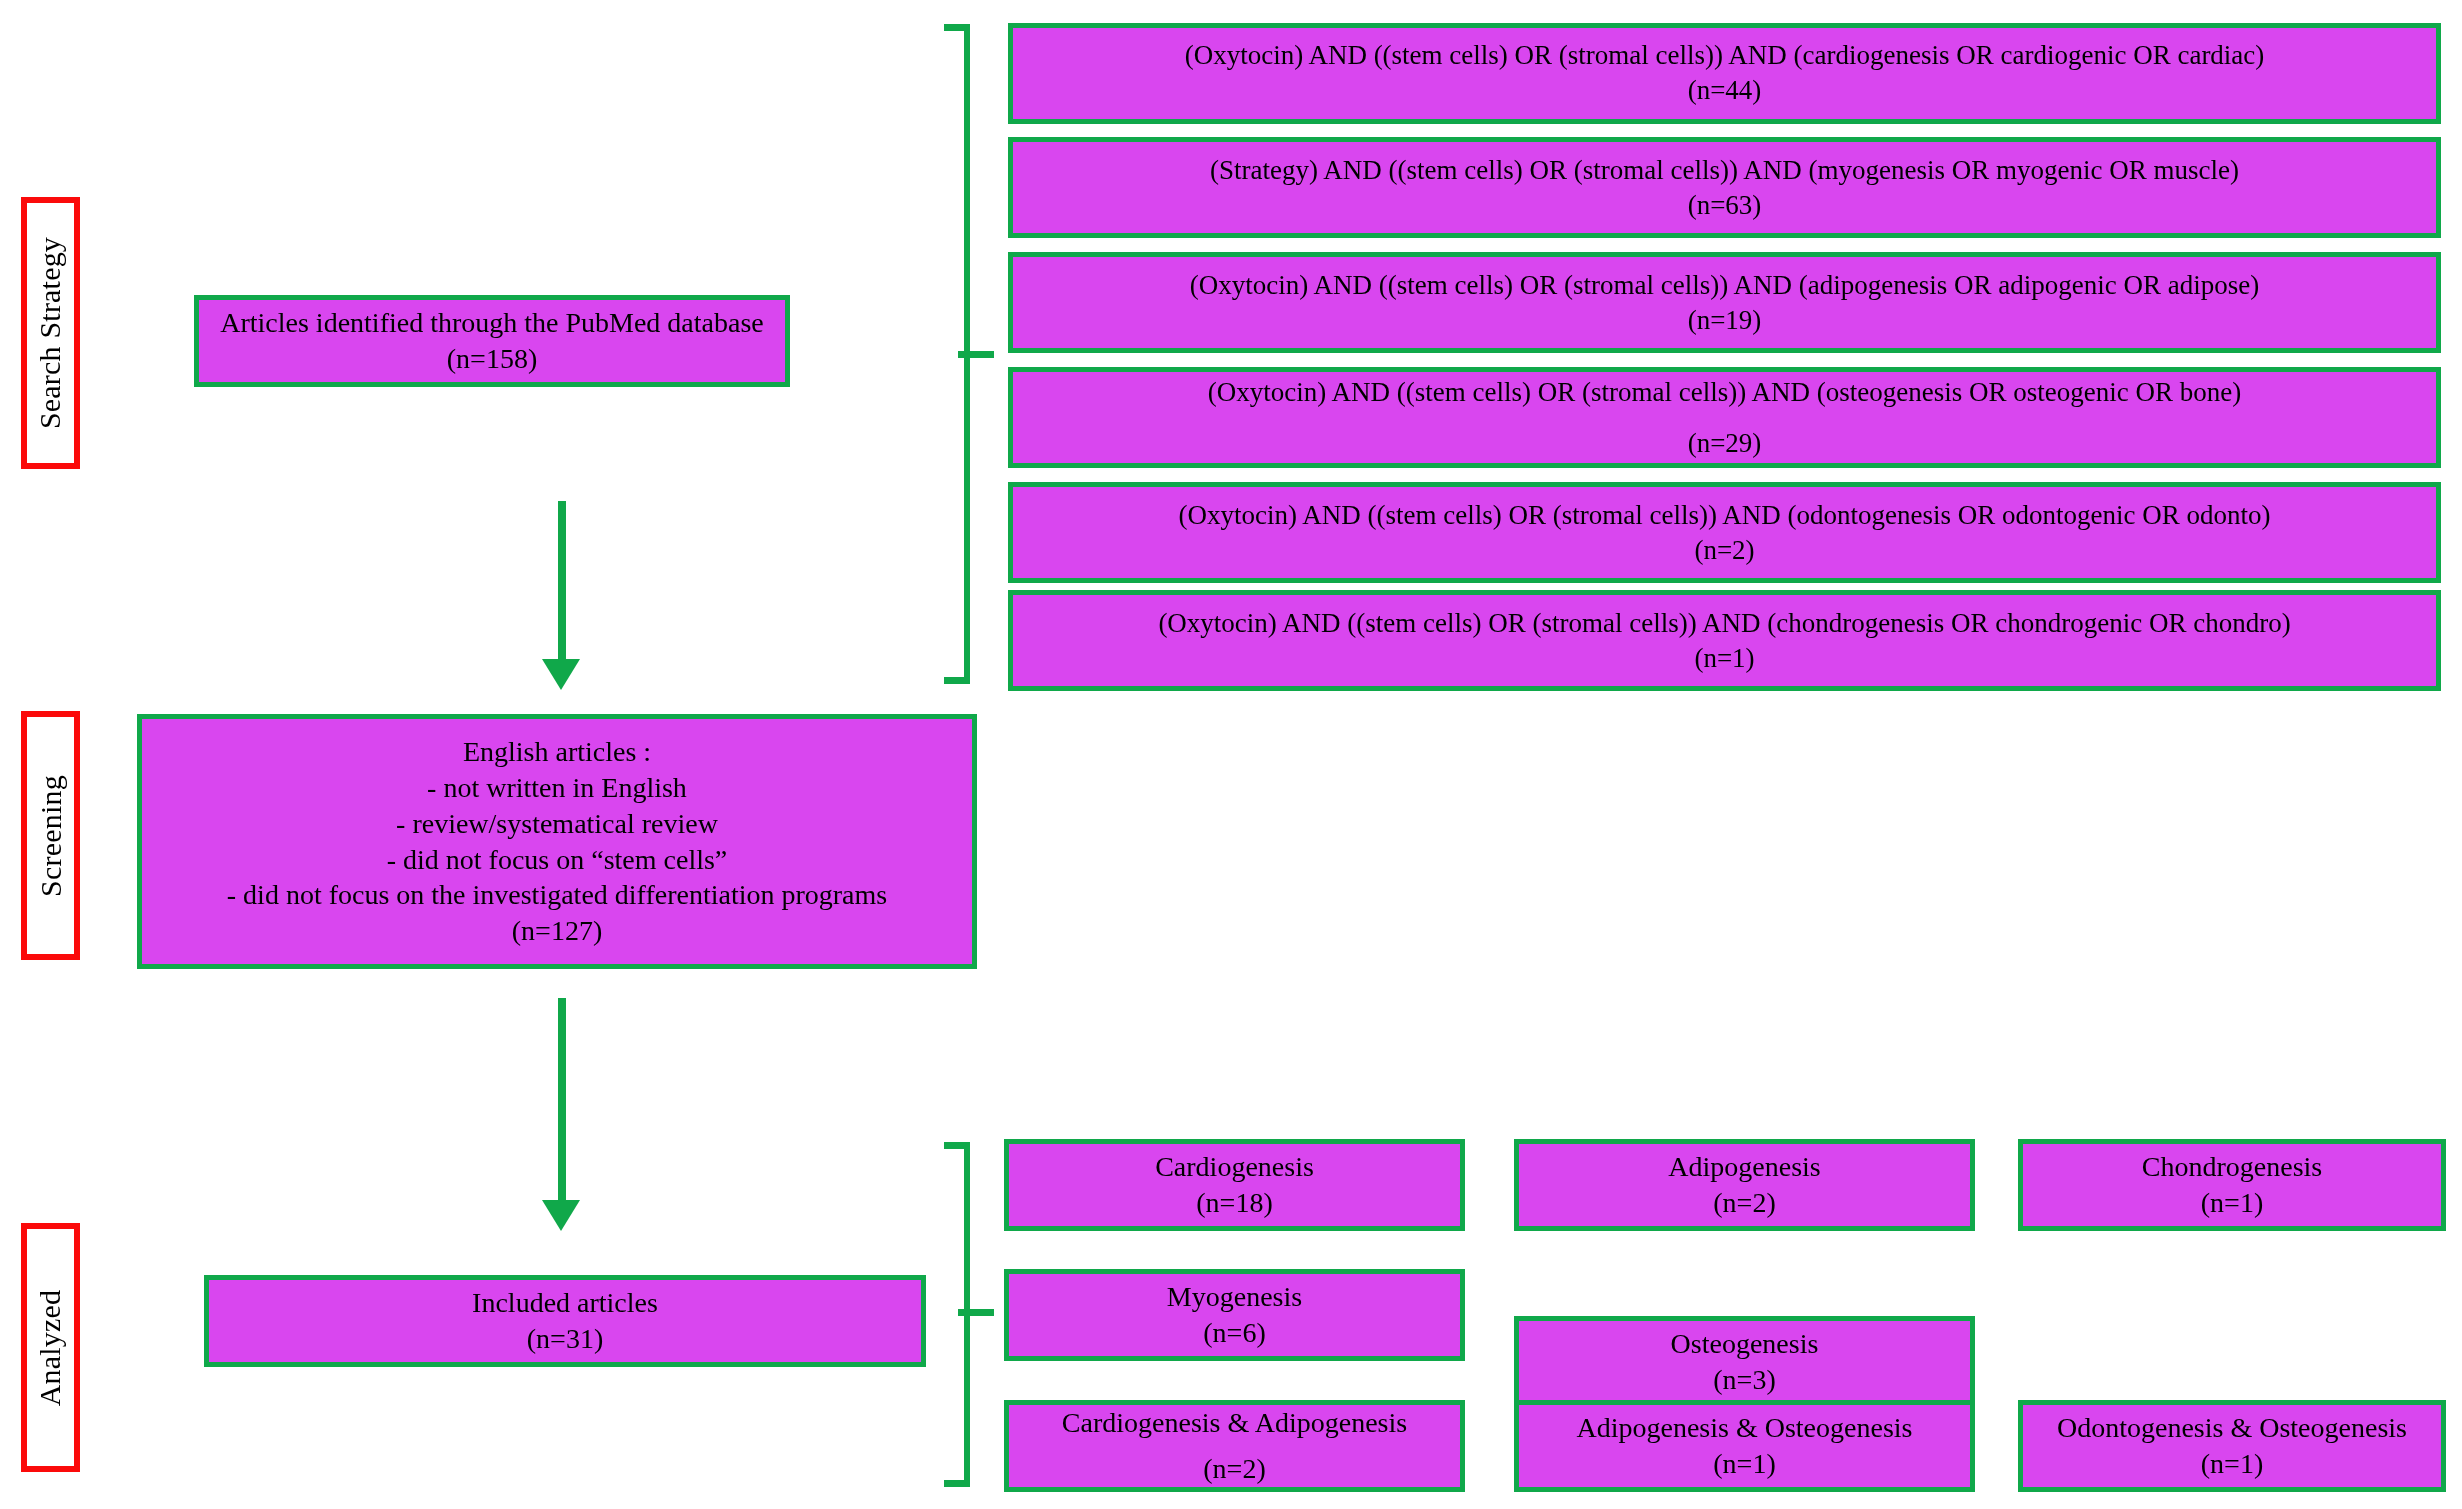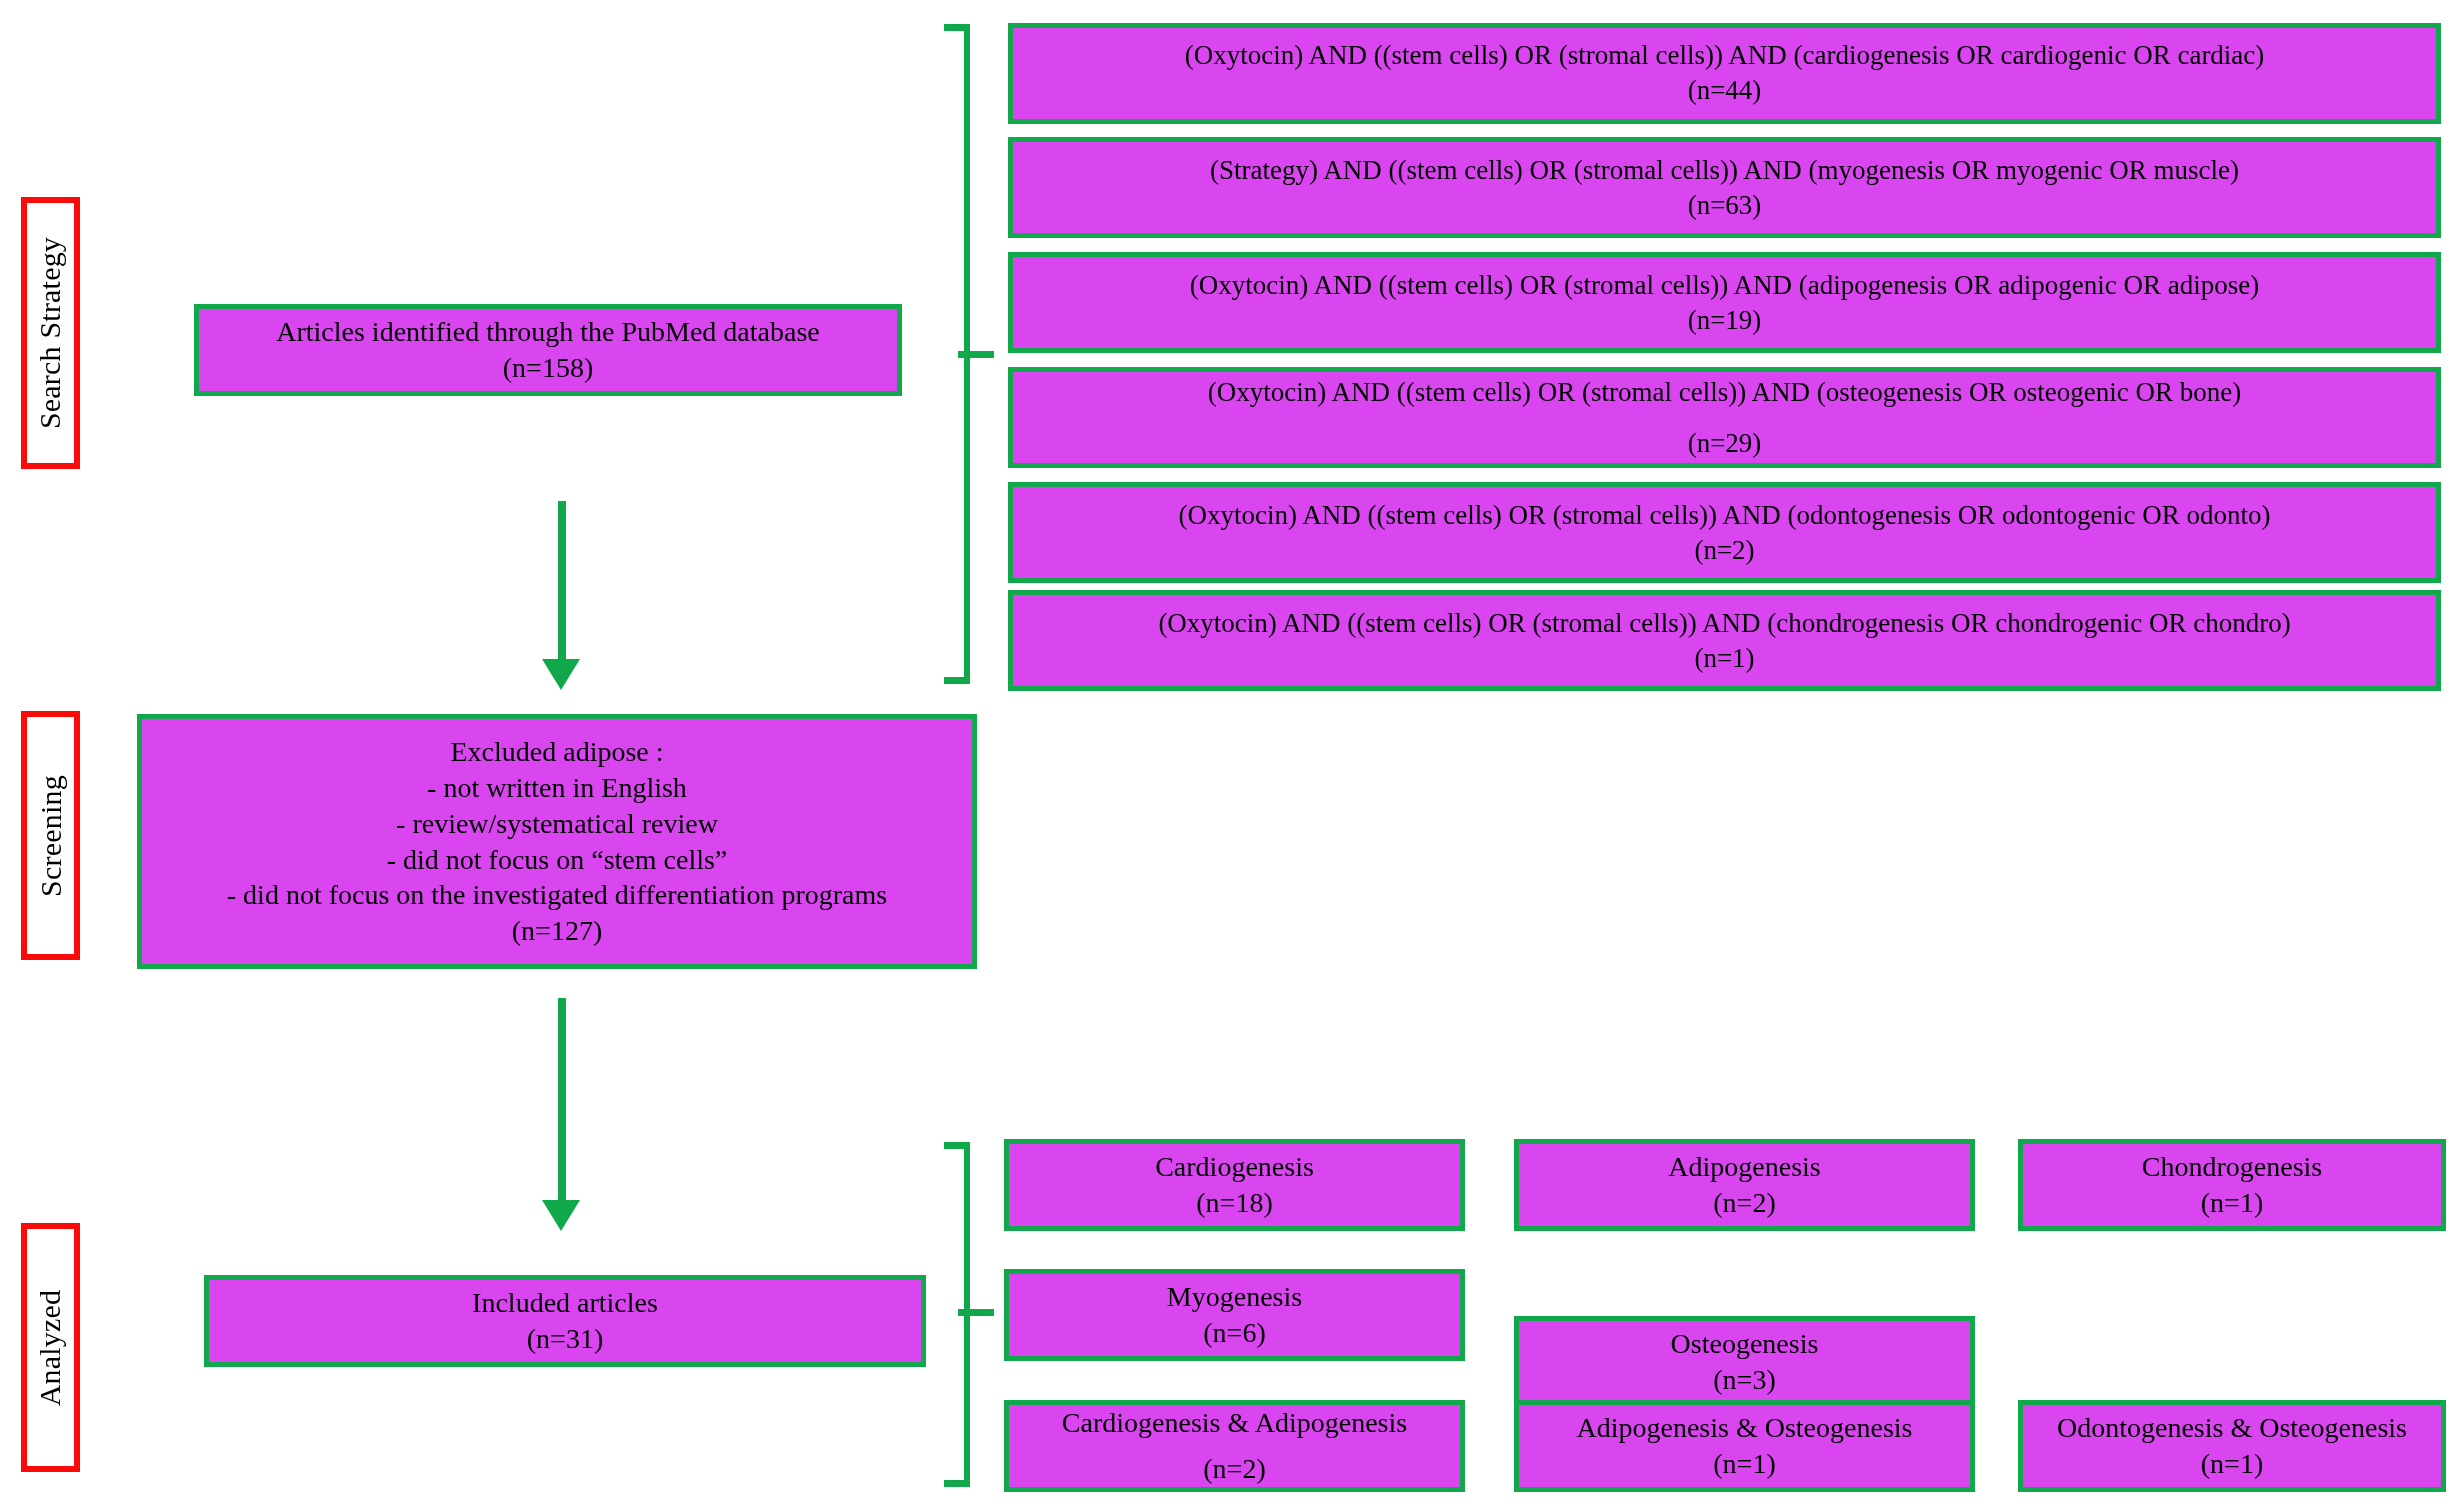--- a/index.html
+++ b/index.html
@@ -118,21 +118,21 @@
   </div>
 
   <div class="stage-label" style="left:21px; top:711px; width:59px; height:249px;">
     <span>Screening</span>
   </div>
 
   <div class="stage-label" style="left:21px; top:1223px; width:59px; height:249px;">
     <span>Analyzed</span>
   </div>
 
-  <div class="gbox" style="left:194px; top:304px; width:708px; height:92px;">
+  <div class="gbox" style="left:194px; top:295px; width:596px; height:92px;">
     <span class="line">Articles identified through the PubMed database</span>
     <span class="line">(n=158)</span>
   </div>
 
   <div class="arrow-shaft" style="left:558px; top:501px; height:165px;"></div>
   <div class="arrow-head" style="left:542px; top:659px;"></div>
 
   <div class="bracket" style="left:944px; top:24px; width:53px; height:660px;">
     <div class="cap top"></div>
     <div class="spine"></div>
@@ -165,21 +165,21 @@
     <span class="line">(Oxytocin) AND ((stem cells) OR (stromal cells)) AND (odontogenesis OR odontogenic OR odonto)</span>
     <span class="line">(n=2)</span>
   </div>
 
   <div class="gbox qbox" style="left:1008px; top:590px; width:1433px; height:101px;">
     <span class="line">(Oxytocin) AND ((stem cells) OR (stromal cells)) AND (chondrogenesis OR chondrogenic OR chondro)</span>
     <span class="line">(n=1)</span>
   </div>
 
   <div class="gbox excluded" style="left:137px; top:714px; width:840px; height:255px;">
-    <span class="line">Excluded adipose :</span>
+    <span class="line">English articles :</span>
     <span class="line">- not written in English</span>
     <span class="line">- review/systematical review</span>
     <span class="line">- did not focus on “stem cells”</span>
     <span class="line">- did not focus on the investigated differentiation programs</span>
     <span class="line">(n=127)</span>
   </div>
 
   <div class="arrow-shaft" style="left:558px; top:998px; height:210px;"></div>
   <div class="arrow-head" style="left:542px; top:1200px;"></div>
 

